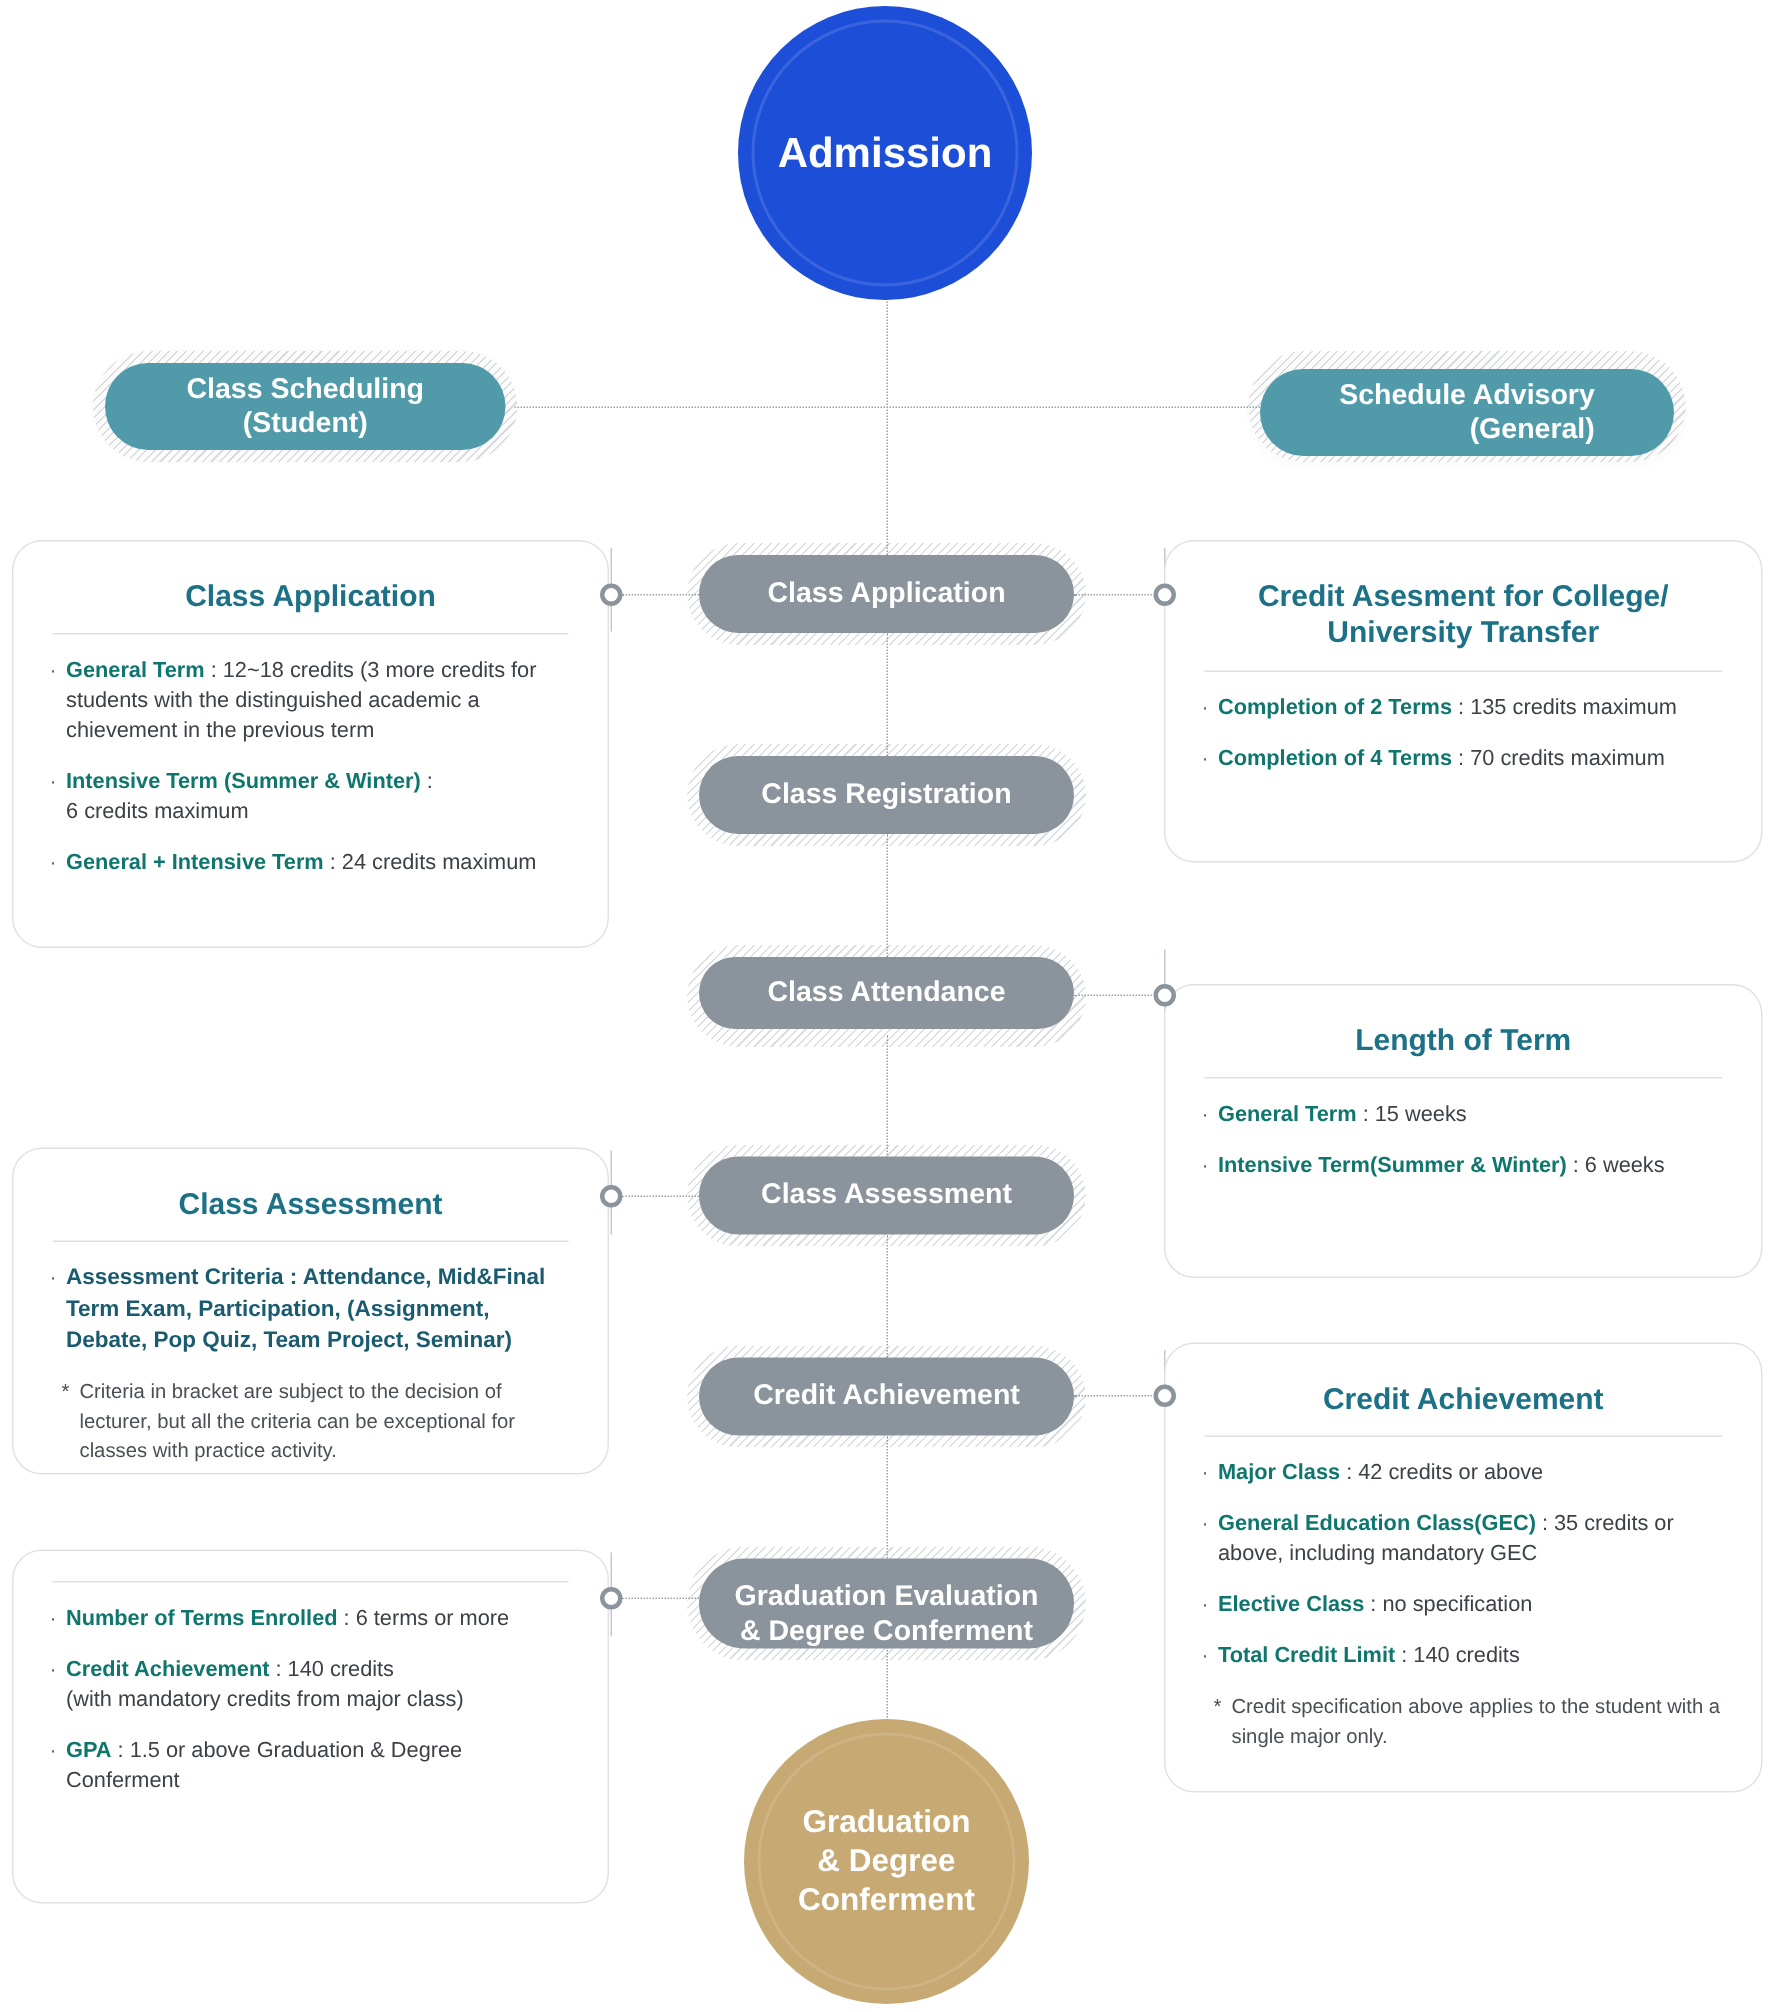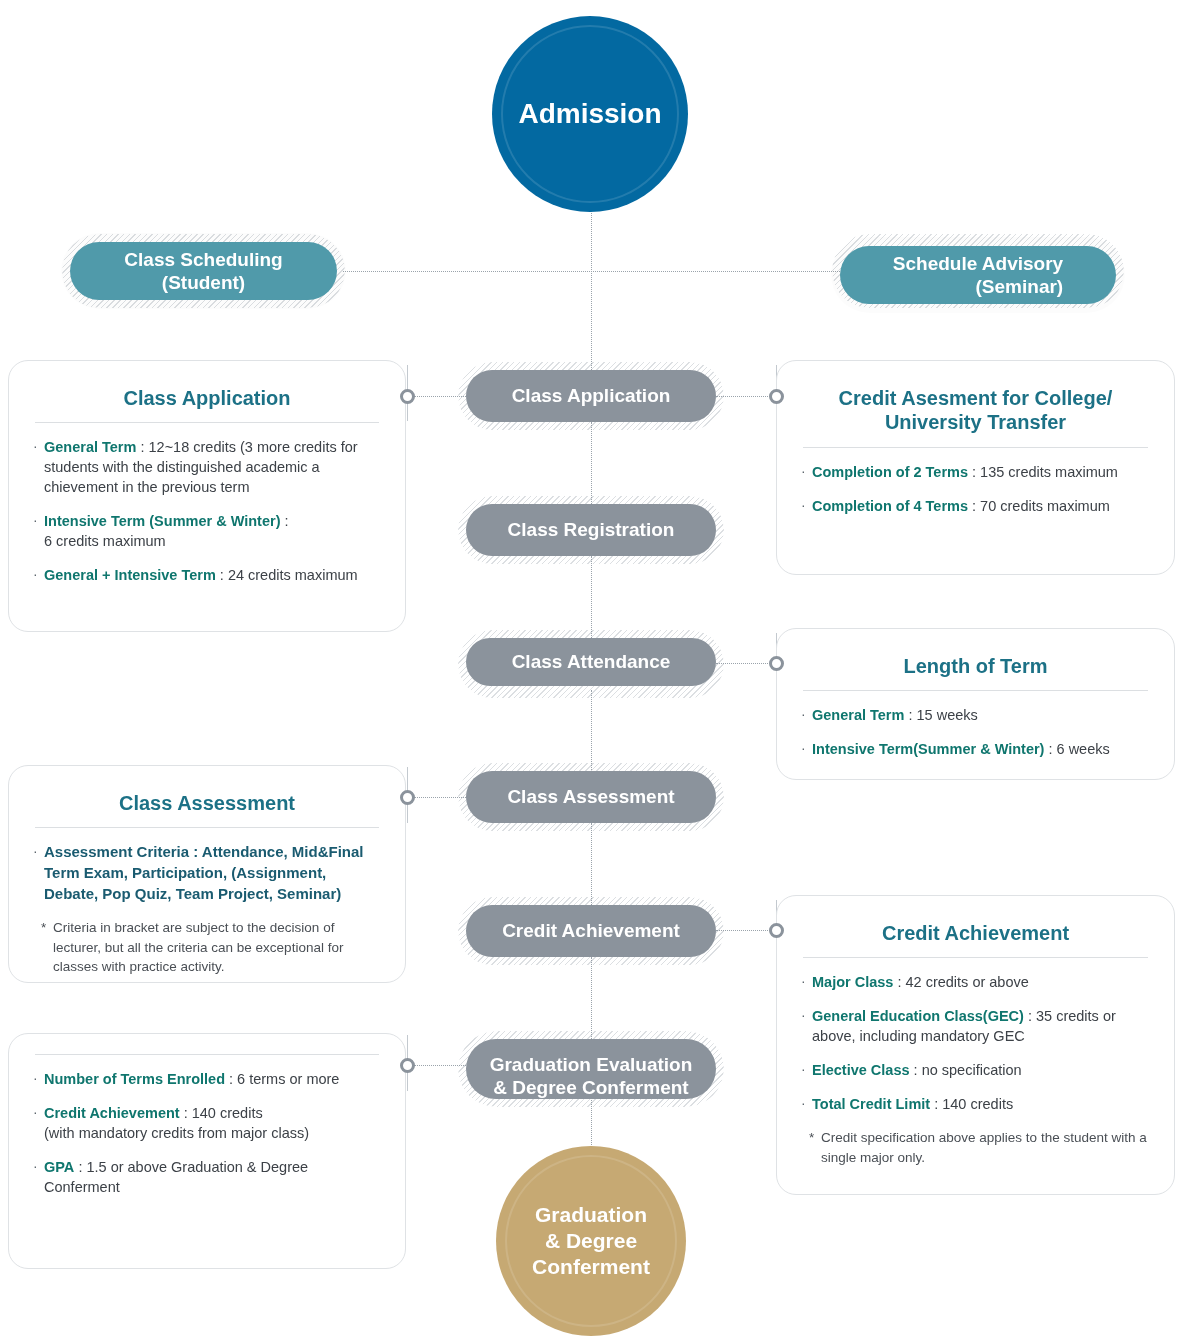--- a/index.html
+++ b/index.html
@@ -56,23 +56,23 @@
     z-index: 5;
   }
   .circle .inner-ring {
     position: absolute;
     inset: 9px;
     border-radius: 50%;
     border: 2px solid rgba(255,255,255,0.13);
     pointer-events: none;
   }
   #admission-circle {
-    left: 492px; top: 16px;
+    left: 492px; top: 4px;
     width: 196px; height: 196px;
-    background: #0369a1;
+    background: #1d4ed8;
     font-size: 28px;
   }
   #graduation-circle {
     left: 496px; top: 1146px;
     width: 190px; height: 190px;
     background: #c6a973;
     font-size: 21px;
     line-height: 1.25;
   }
 
@@ -224,21 +224,21 @@
   <div>
     <div>Class Scheduling</div>
     <div>(Student)</div>
   </div>
 </div>
 
 <div class="hatch" style="left:832px; top:234px; width:292px; height:74px;"></div>
 <div class="pill" style="left:840px; top:246px; width:276px; height:58px;text-align:right;">
   <div>
     <div>Schedule Advisory</div>
-    <div>(Seminar)</div>
+    <div>(General)</div>
   </div>
 </div>
 
 <div class="hatch" style="left:458px; top:362px; width:266px; height:68px;"></div>
 <div class="node" style="left:466px; top:370px; width:250px; height:52px;">
   <span>Class Application</span>
 </div>
 
 <div class="hatch" style="left:458px; top:496px; width:266px; height:68px;"></div>
 <div class="node" style="left:466px; top:504px; width:250px; height:52px;">
@@ -323,21 +323,21 @@
   <div class="bullet-row">
     <span class="bullet-dot">·</span>
     <span class="bullet-text"><b>Completion of 2 Terms</b><span> : 135 credits maximum</span></span>
   </div>
   <div class="bullet-row">
     <span class="bullet-dot">·</span>
     <span class="bullet-text"><b>Completion of 4 Terms</b><span> : 70 credits maximum</span></span>
   </div>
 </div>
 
-<div class="card" style="left:776px; top:628px; width:399px; height:152px;">
+<div class="card" style="left:776px; top:656px; width:399px; height:196px;">
   <div class="card-title">Length of Term</div>
   <div class="card-rule"></div>
   <div class="bullet-row">
     <span class="bullet-dot">·</span>
     <span class="bullet-text"><b>General Term</b><span> : 15 weeks</span></span>
   </div>
   <div class="bullet-row">
     <span class="bullet-dot">·</span>
     <span class="bullet-text"><b>Intensive Term(Summer &amp; Winter)</b><span> : 6 weeks</span></span>
   </div>

